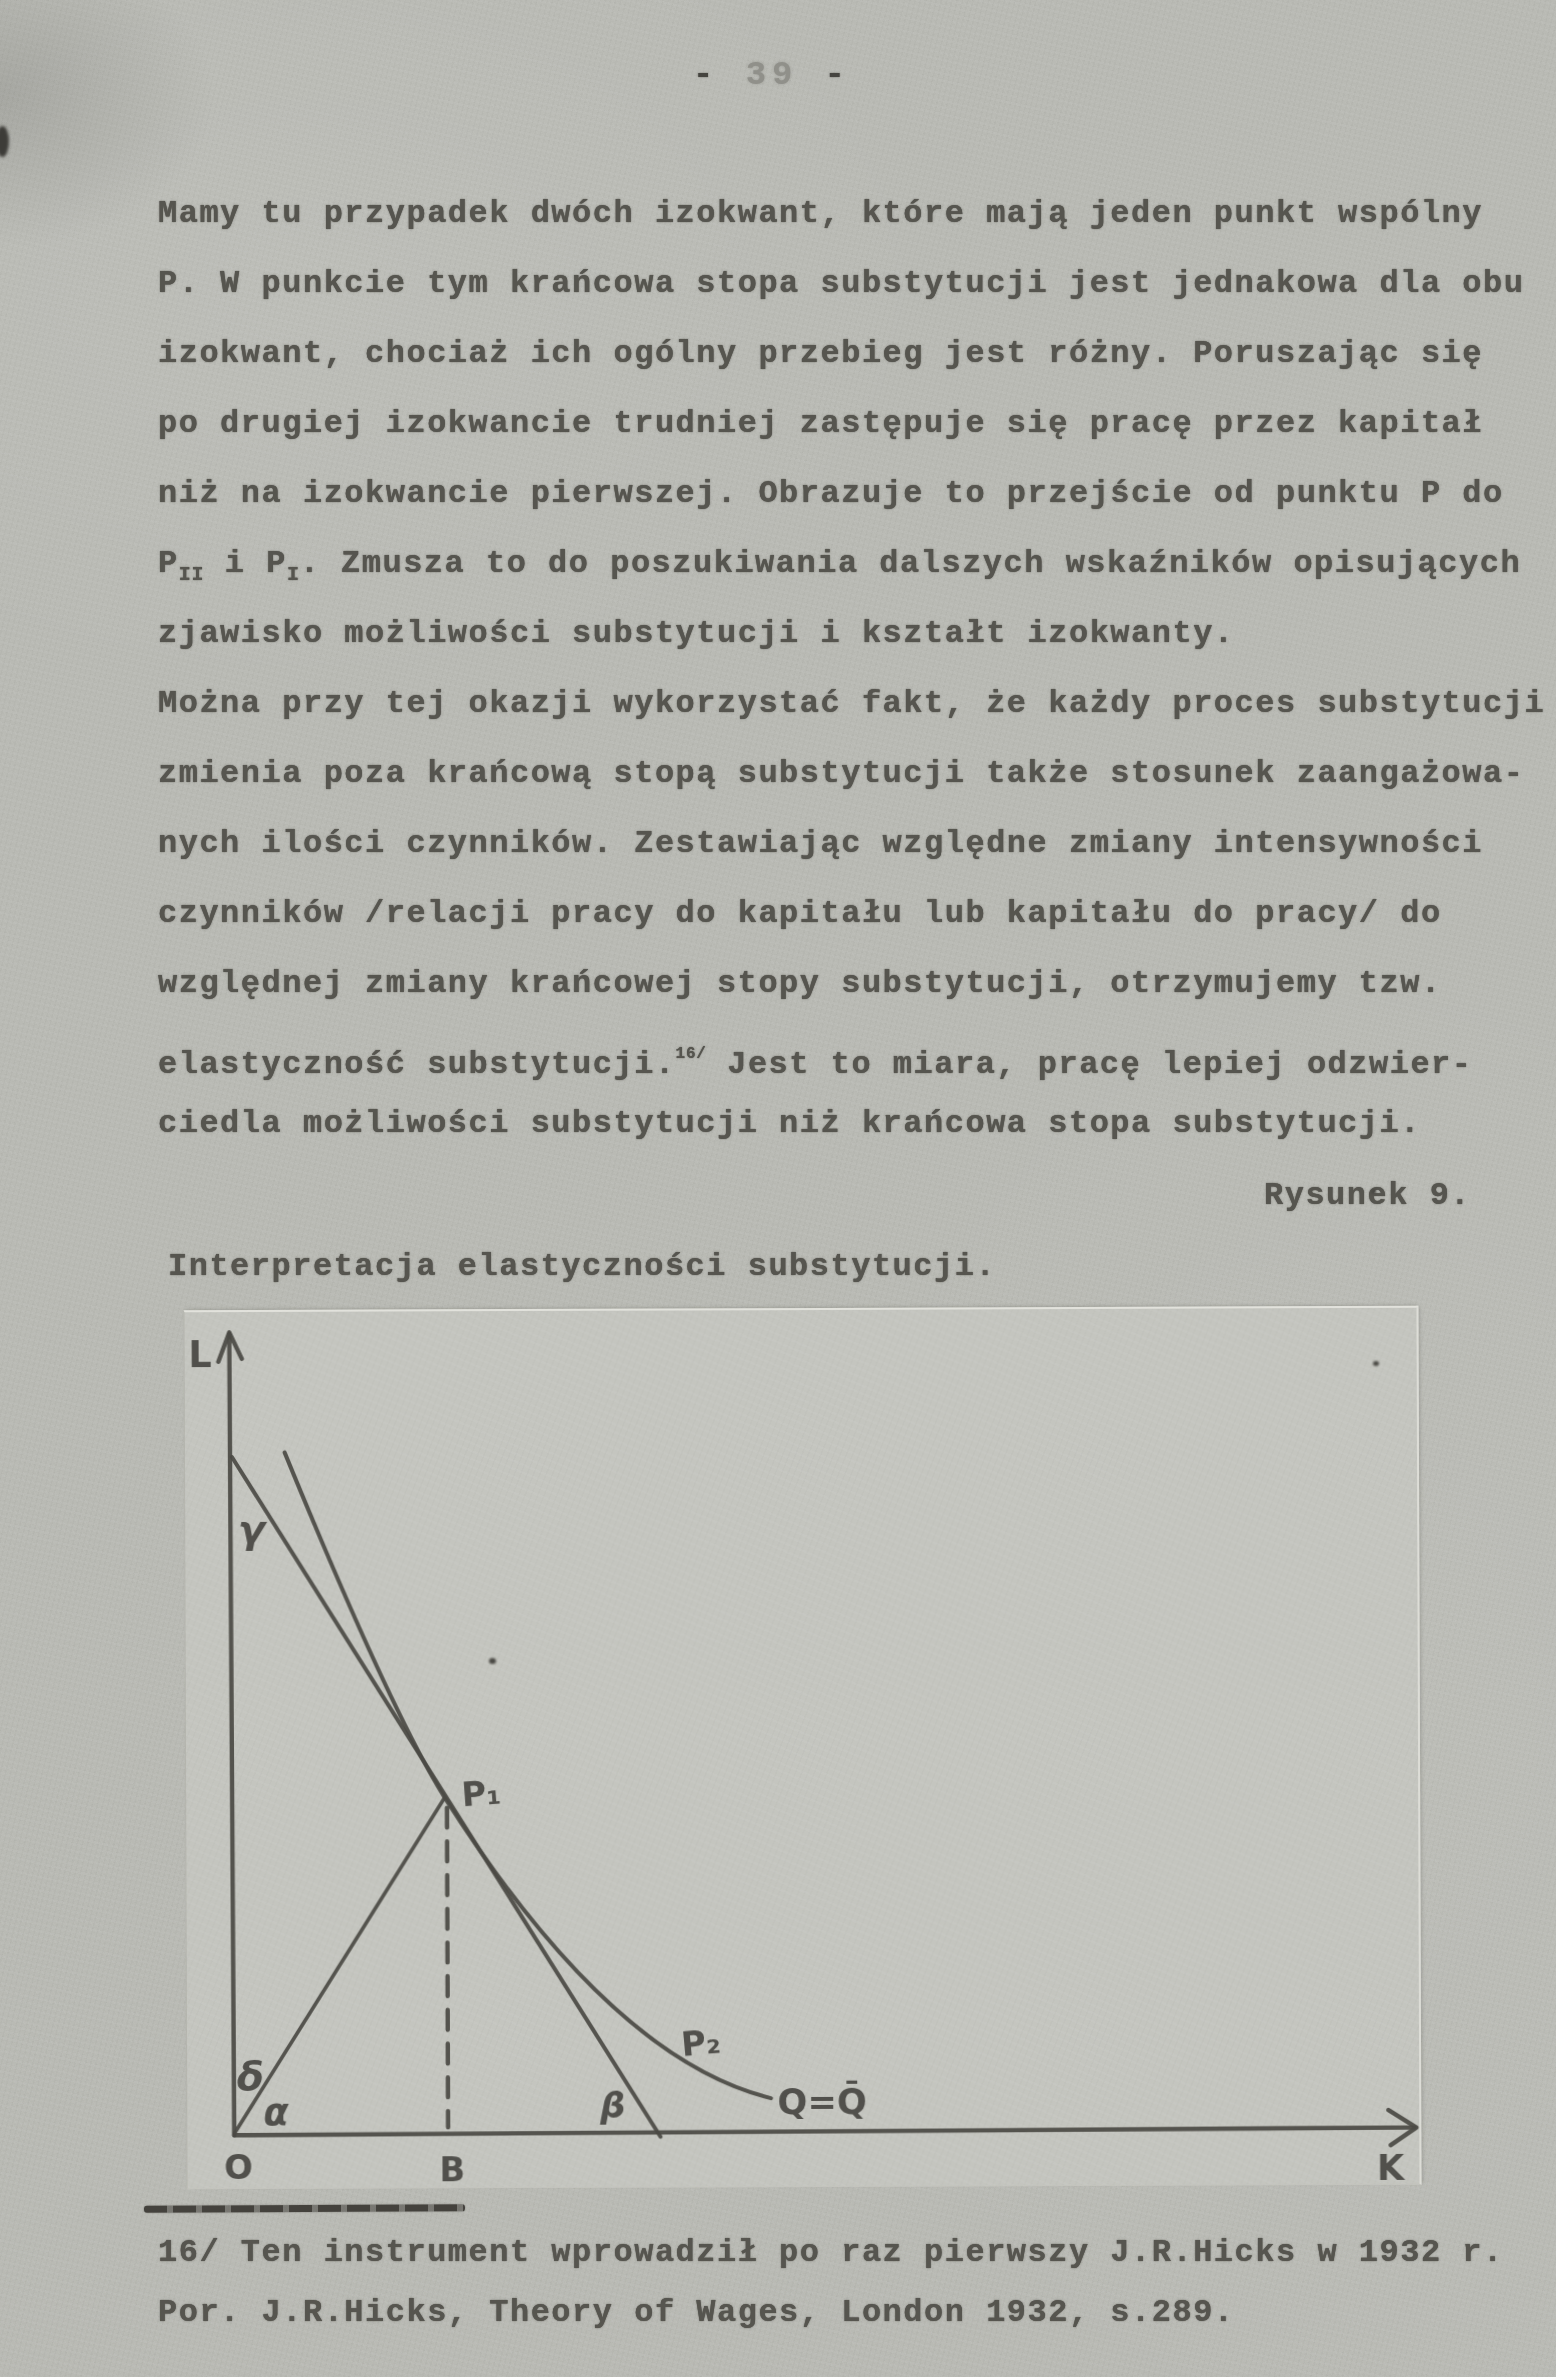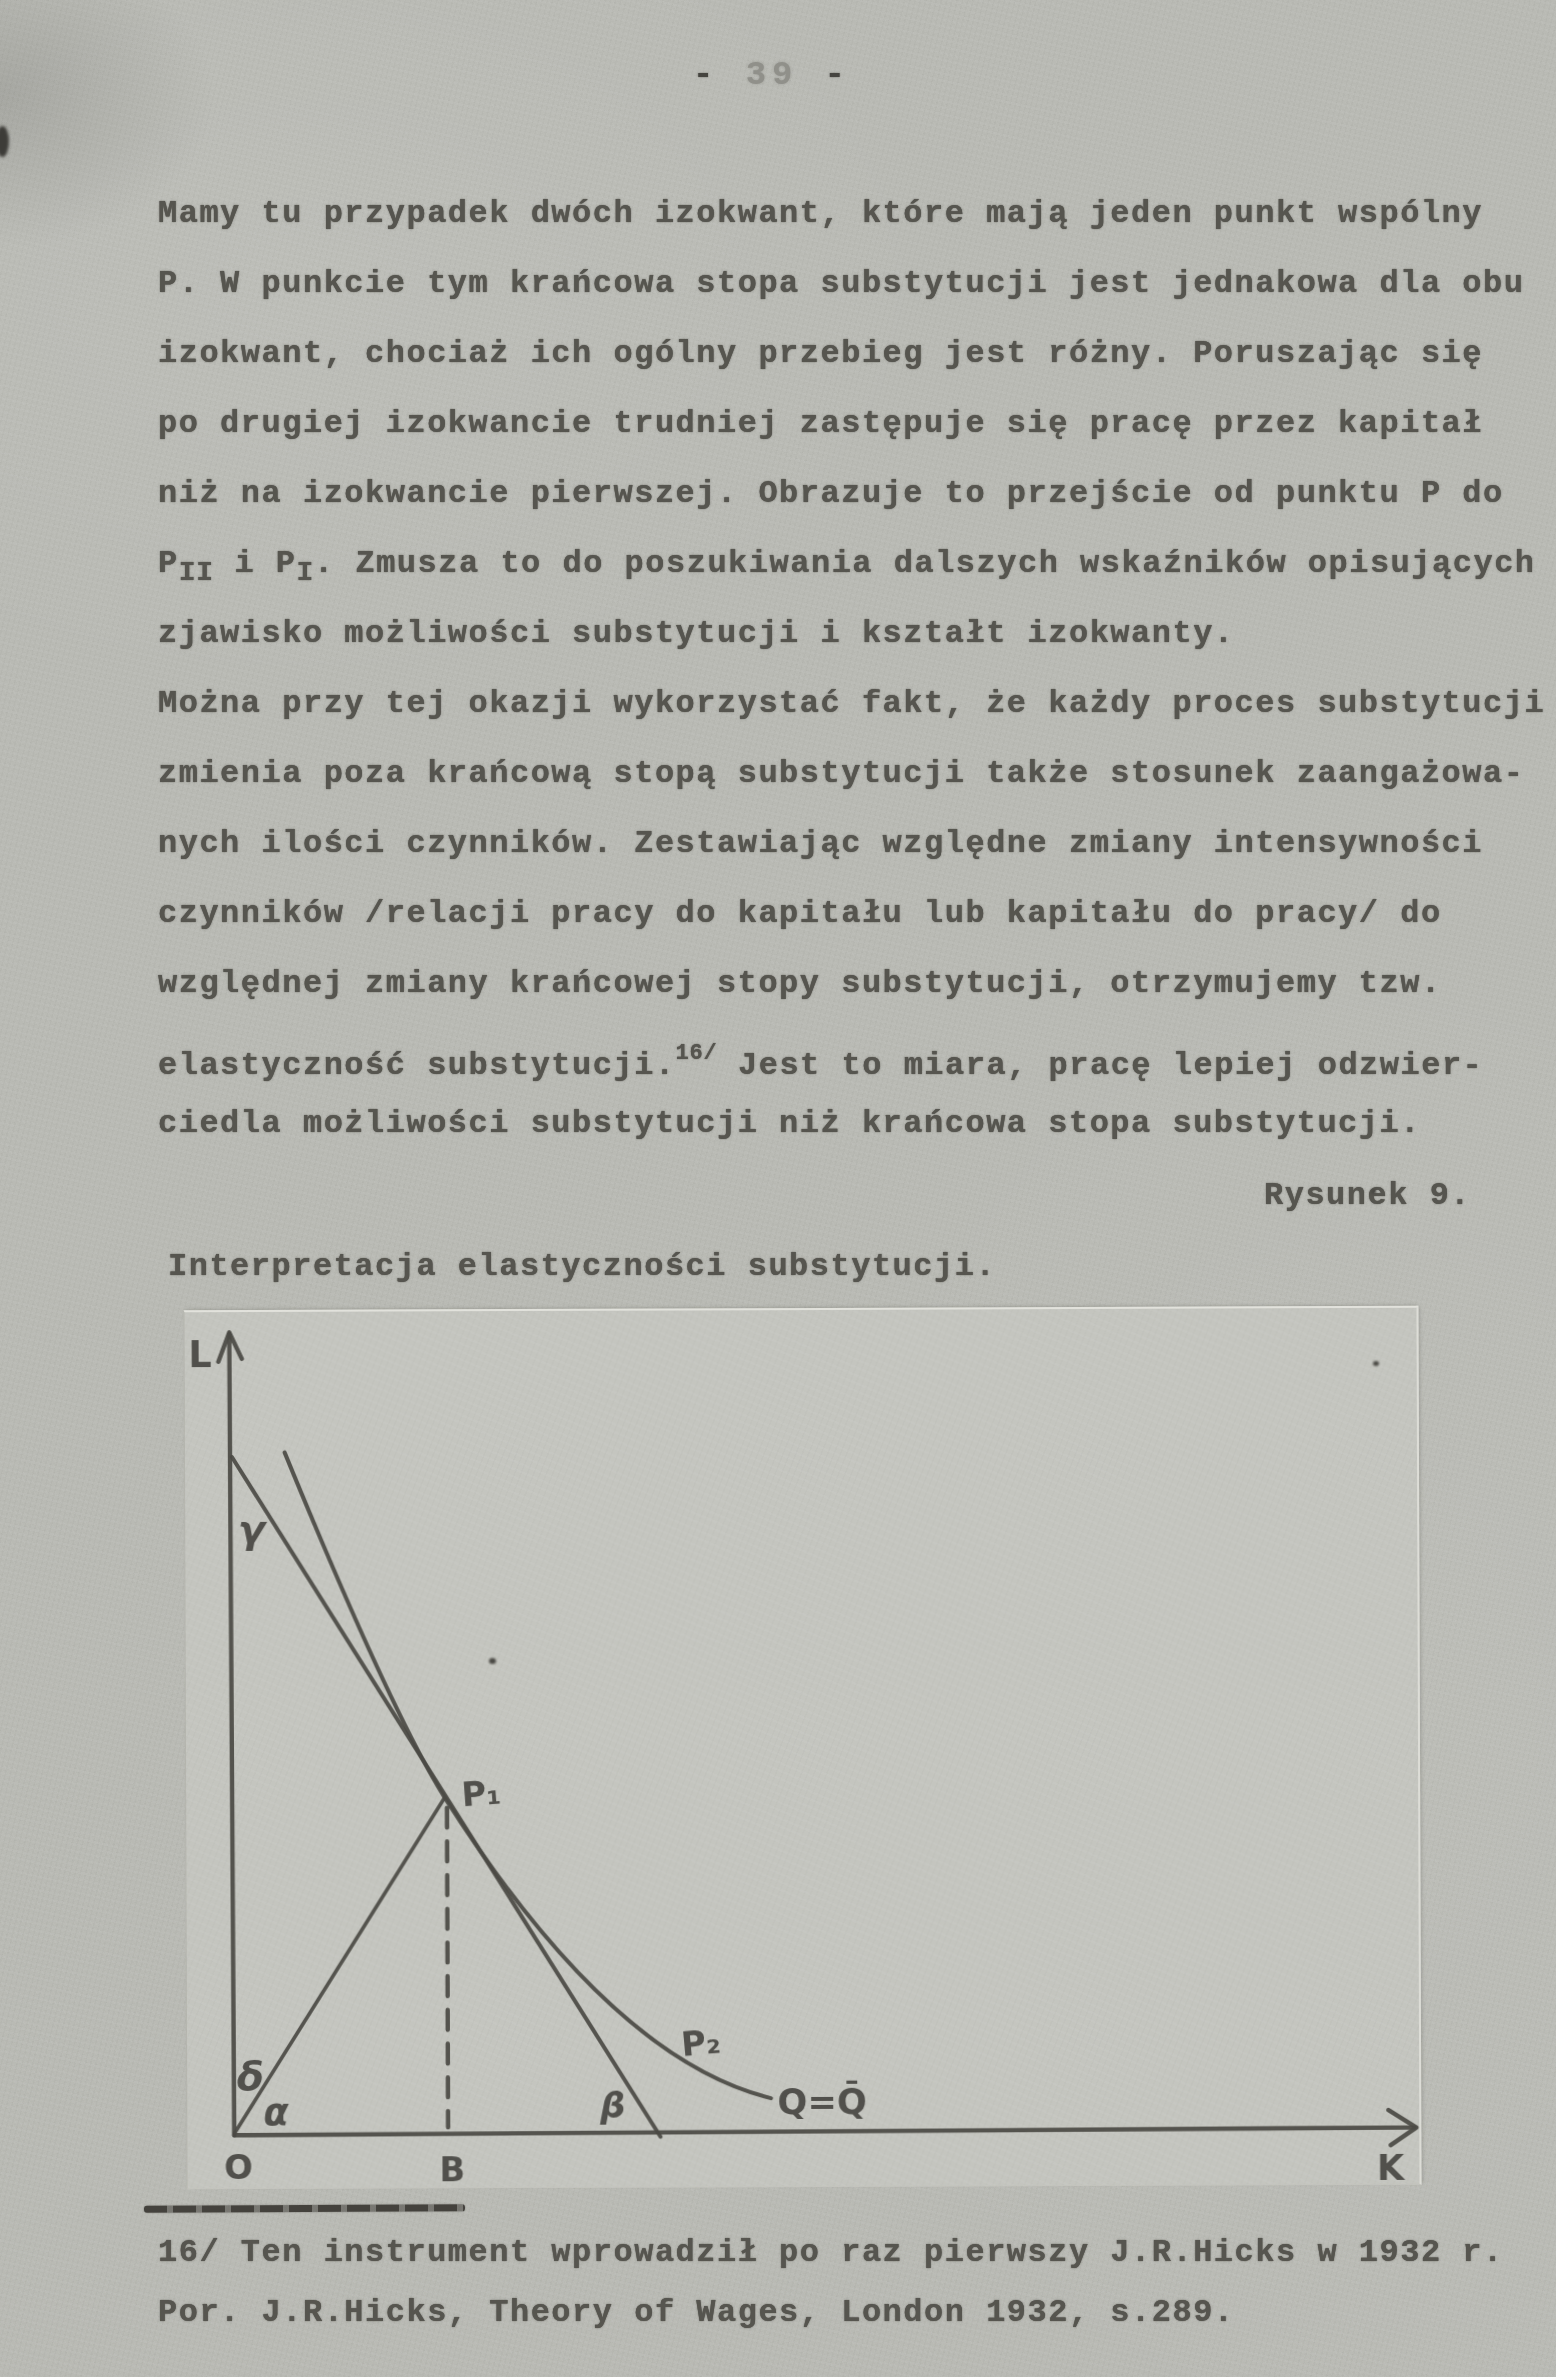--- a/index.html
+++ b/index.html
@@ -26,22 +26,22 @@
     color:#56554f;
     text-shadow:0 0 2.2px rgba(85,84,78,.55), 0 0 0.7px rgba(70,70,64,.8);
     filter:blur(0.5px);
     white-space:nowrap;
   }
   .page-number{position:absolute;left:693px;top:56px;font-size:34px;letter-spacing:5.9px;}
   .page-number .num{color:#90908a;text-shadow:0 0 2.9px rgba(140,140,134,.7);}
   .page-number .dash{color:#45443f;}
   .body-text{position:absolute;left:158px;top:179px;width:1413px;}
   .body-text .line{height:70px;line-height:70px;}
-  .sub-rm{font-size:28px;letter-spacing:0.7px;vertical-align:-8px;}
-  .sup-rm{font-size:22px;letter-spacing:0.7px;vertical-align:14.6px;}
+  .sub-rm{font-size:20px;letter-spacing:0.7px;vertical-align:-8px;}
+  .sup-rm{font-size:16px;letter-spacing:0.7px;vertical-align:14.6px;}
   .figure-ref{position:absolute;left:1264px;top:1174px;line-height:44px;}
   .figure-caption{position:absolute;left:168px;top:1245px;line-height:44px;}
   .figure-paper{
     position:absolute;left:185px;top:1308px;width:1232px;height:876px;
     background-color:#c4c5bf;
     background-image:
       repeating-linear-gradient(23deg, rgba(255,255,255,.04) 0 2.2px, transparent 2.2px 7.3px),
       repeating-linear-gradient(112deg, rgba(70,70,64,.025) 0 1.5px, transparent 1.5px 5.9px);
     border-top:2.2px solid rgba(232,232,226,.85);
     border-right:2.2px solid rgba(228,228,222,.8);

